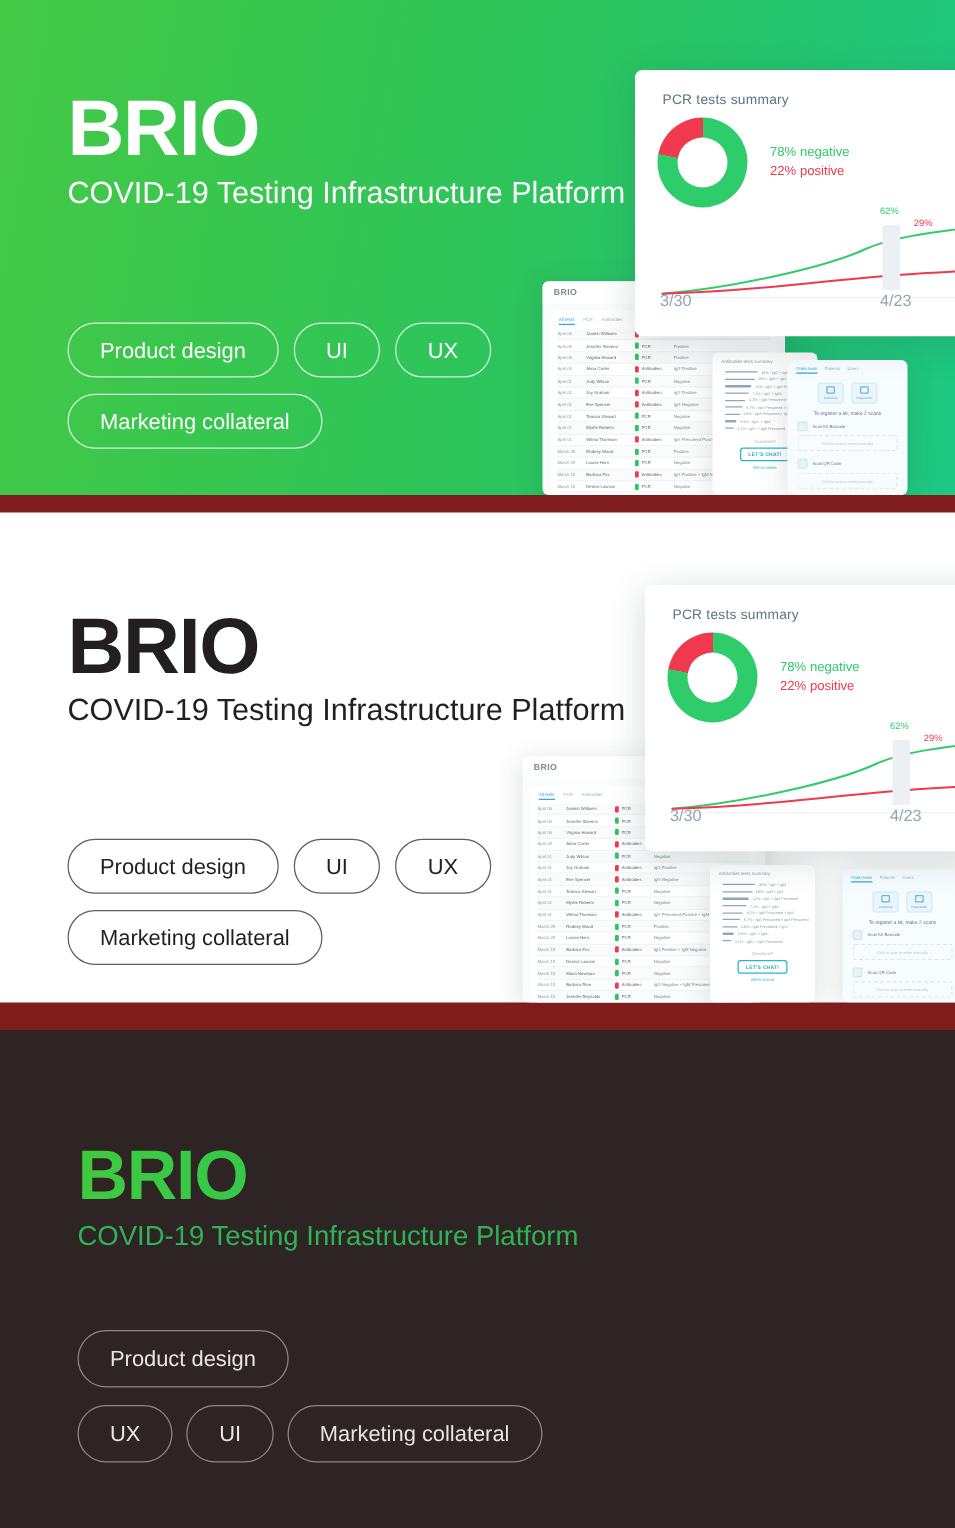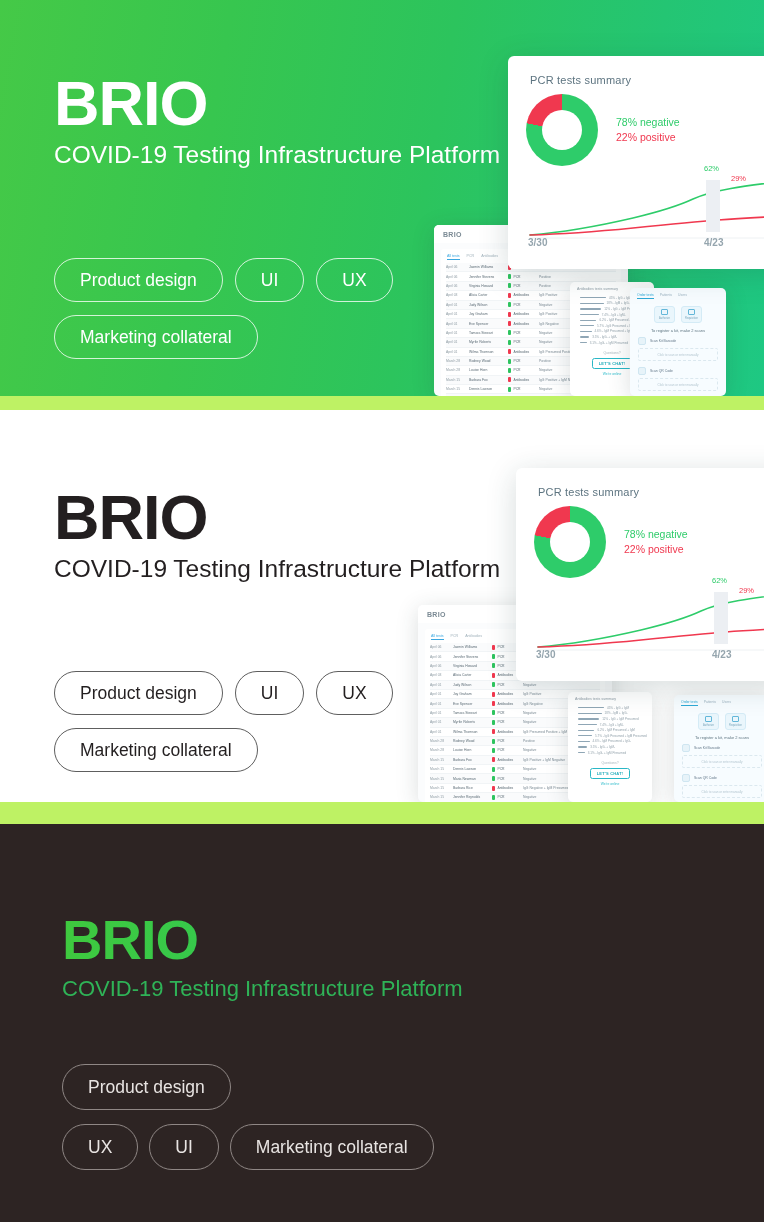--- a/index.html
+++ b/index.html
@@ -3,21 +3,21 @@
 <meta charset="utf-8">
 <style>
   * { box-sizing: border-box; margin: 0; padding: 0; }
   html, body {
     width: 764px;
     height: 1222px;
     background: #eaeaea;
     font-family: "Liberation Sans", sans-serif;
     overflow: hidden;
   }
-  .page { position: relative; width: 764px; height: 1222px; background: #bef264; }
+  .page { position: relative; width: 764px; height: 1222px; background: #7f1d1d; }
 
   
   .panel { position: absolute; left: 0; width: 764px; overflow: hidden; }
   .panel-green { top: 0; height: 396px; background: linear-gradient(100deg, #45c947 0%, #37c64f 28%, #2cc45d 55%, #24c573 80%, #1ec883 100%); }
   .panel-white { top: 410px; height: 392px; background: #ffffff; }
   .panel-dark  { top: 824px; height: 398px; background: #2d2423; }
 
   
   .hero { position: absolute; z-index: 5; }
   .brio {
@@ -136,21 +136,21 @@
   .donut { position: relative; width: 72px; height: 72px; border-radius: 50%; }
   .donut::after { content: ""; position: absolute; left: 50%; top: 50%; transform: translate(-50%,-50%); width: 40px; height: 40px; border-radius: 50%; background: #fff; }
   .pcr-legend { margin-left: 18px; }
   .leg-neg { font-size: 10.5px; color: #2ecc6a; line-height: 1.45; }
   .leg-pos { font-size: 10.5px; color: #f0384f; line-height: 1.45; }
   .pcr-chart { position: relative; margin: 6px 0 0 0; height: 78px; }
   .pcr-chart svg { display: block; }
   .hl-band { position: absolute; width: 14px; background: #eceff3; top: 8px; bottom: 18px; }
   .hl-lab-g { position: absolute; font-size: 7.5px; color: #2ecc6a; }
   .hl-lab-r { position: absolute; font-size: 7.5px; color: #f0384f; margin-left: 27px; }
-  .axis-lab { position: absolute; font-size: 10px; color: #95a5ae; bottom: 2px; font-weight: bold; }
+  .axis-lab { position: absolute; font-size: 13px; color: #95a5ae; bottom: 2px; }
 
   
 </style>
 </head>
 <body>
 
 <div class="page">
 
   <section class="panel panel-green">
 

